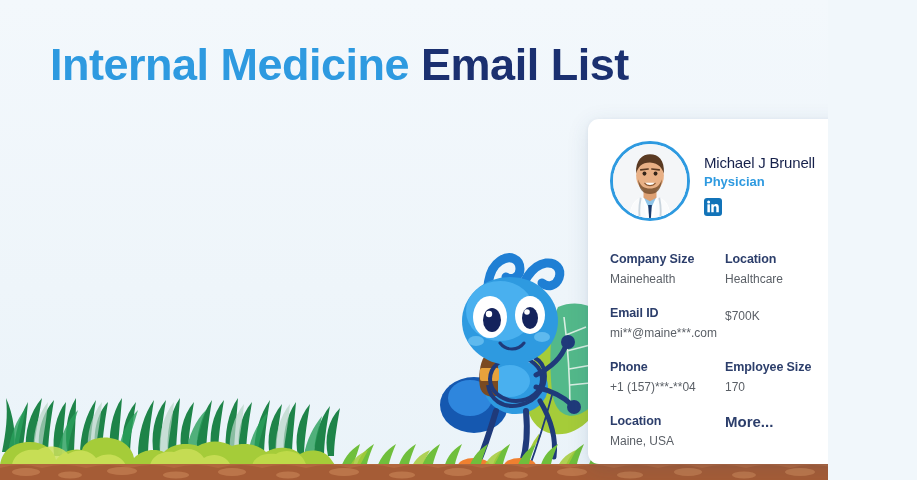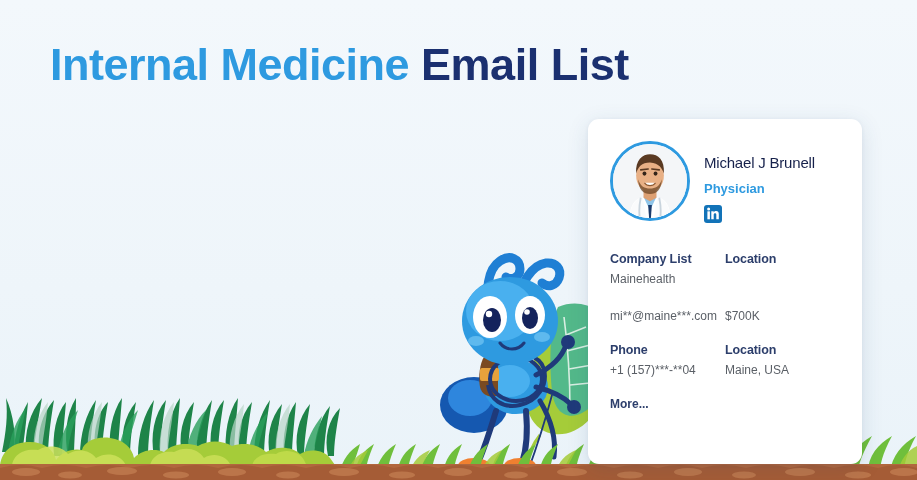--- a/index.html
+++ b/index.html
@@ -11,21 +11,21 @@
   }
 
   body {
     font-family: "Liberation Sans", sans-serif;
     background: #f1f7fb;
     position: relative;
   }
 
   .stage {
     position: relative;
-    width: 917px;
+    width: 828px;
     height: 480px;
     background: linear-gradient(180deg, #f3f8fc 0%, #eef5fa 60%, #eaf3f9 100%);
     overflow: hidden;
   }
 
   
   .page-title {
     position: absolute;
     left: 50px;
     top: 36px;
@@ -99,21 +99,21 @@
     font-weight: normal;
     color: #16214b;
     letter-spacing: -0.2px;
     white-space: nowrap;
     line-height: 18px;
   }
   .person-role {
     font-size: 13px;
     font-weight: bold;
     color: #2e9ae0;
-    margin-top: 9px;
+    margin-top: 2px;
     line-height: 16px;
   }
   .linkedin-icon {
     margin-top: 8px;
     width: 18px;
     height: 18px;
     border-radius: 3px;
     background: #1273b8;
     display: flex;
     align-items: center;
@@ -139,21 +139,21 @@
     white-space: nowrap;
   }
   .field-value {
     font-size: 12px;
     color: #5a5f66;
     line-height: 16px;
     margin-top: 3px;
     white-space: nowrap;
   }
   .field-more {
-    font-size: 12px;
+    font-size: 15px;
     font-weight: bold;
     color: #2c3e6b;
     line-height: 17px;
     cursor: pointer;
   }
   .field-cell { min-width: 0; }
 </style>
 </head>
 <body>
 
@@ -260,37 +260,43 @@
             <circle cx="4.65" cy="4.1" r="1.5" fill="#ffffff"></circle>
             <path d="M7.3 6.3 h2.4 v1.1 c0.5 -0.9 1.5 -1.3 2.5 -1.3 c1.8 0 2.6 1.1 2.6 3 v5.2 h-2.5 v-4.6 c0 -1 -0.4 -1.5 -1.2 -1.5 c-0.9 0 -1.4 0.6 -1.4 1.6 v4.5 h-2.4 Z" fill="#ffffff"></path>
           </svg>
         </div>
       </div>
     </div>
 
     <div class="field-grid">
 
       <div class="field-cell">
-        <div class="field-label">Company List</div>
+        <div class="field-label">Company Size</div>
         <div class="field-value">Mainehealth</div>
       </div>
       <div class="field-cell">
         <div class="field-label">Location</div>
-      </div>
-
-      <div class="field-cell">
+        <div class="field-value">Healthcare</div>
+      </div>
+
+      <div class="field-cell">
+        <div class="field-label">Email ID</div>
         <div class="field-value">mi**@maine***.com</div>
       </div>
       <div class="field-cell">
         <div class="field-value">$700K</div>
       </div>
 
       <div class="field-cell">
         <div class="field-label">Phone</div>
         <div class="field-value">+1 (157)***-**04</div>
+      </div>
+      <div class="field-cell">
+        <div class="field-label">Employee Size</div>
+        <div class="field-value">170</div>
       </div>
 
       <div class="field-cell">
         <div class="field-label">Location</div>
         <div class="field-value">Maine, USA</div>
       </div>
       <div class="field-cell">
         <div class="field-more">More...</div>
       </div>
 

